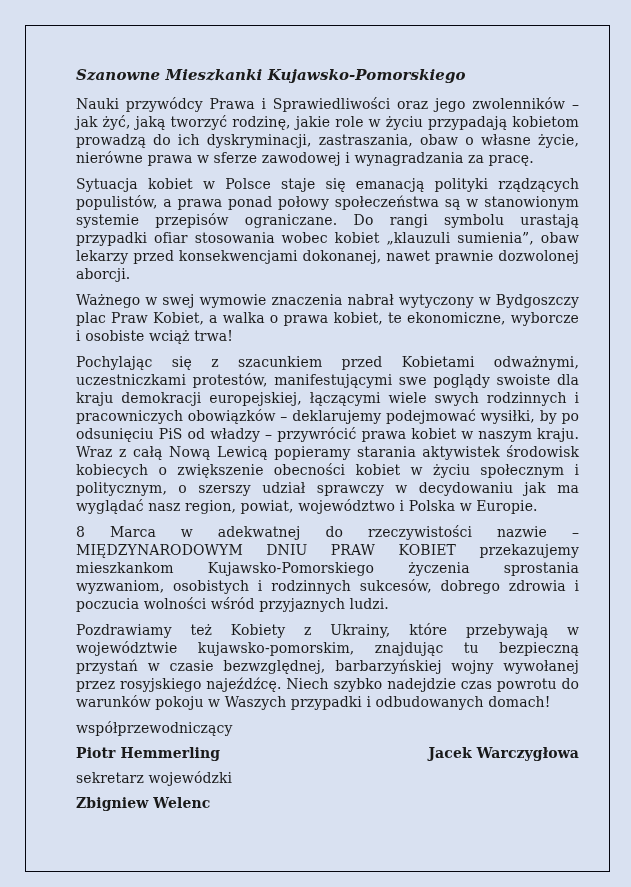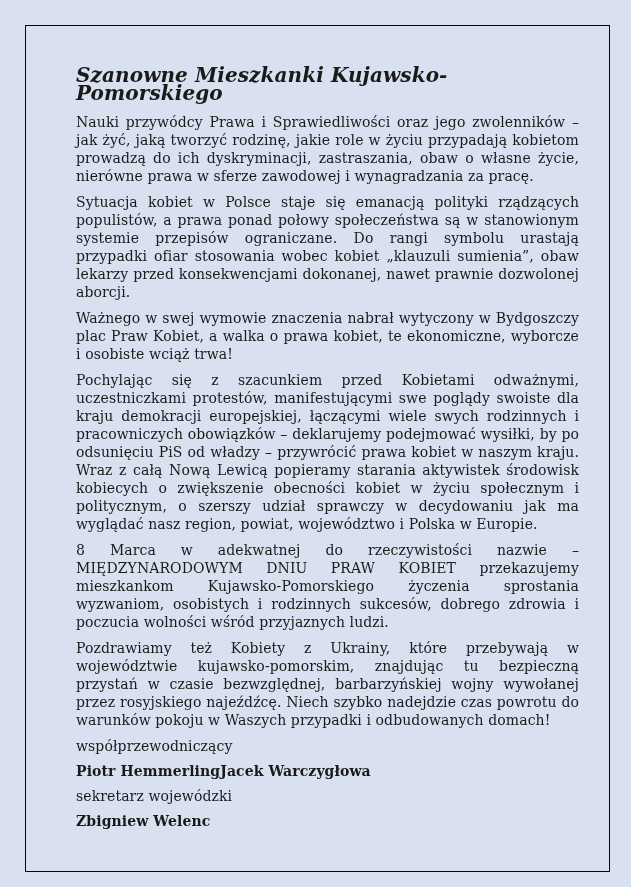--- a/index.html
+++ b/index.html
@@ -30,40 +30,41 @@
     left: 50px;   
     top: 40px;
     width: 503px;
     font-size: 14px;
     line-height: 18px;
     letter-spacing: 0.1px;
   }
   .salutation {
     font-weight: bold;
     font-style: italic;
-    font-size: 20px;
+    font-size: 15px;
     margin: 0 0 11px 0;
   }
   .para {
     margin: 0 0 8px 0;
     text-align: justify;
     text-justify: inter-word;
   }
   .plain {
     margin: 0 0 7px 0;
     text-align: left;
   }
   .center {
     margin: 0 0 7px 0;
   }
   .bold {
     font-weight: bold;
   }
   .names-row {
     display: flex;
+    justify-content: space-between;
     font-weight: bold;
     margin: 0 0 7px 0;
   }
 </style>
 </head>
 <body>
 
 <div class="frame">
   <div class="content">
 

